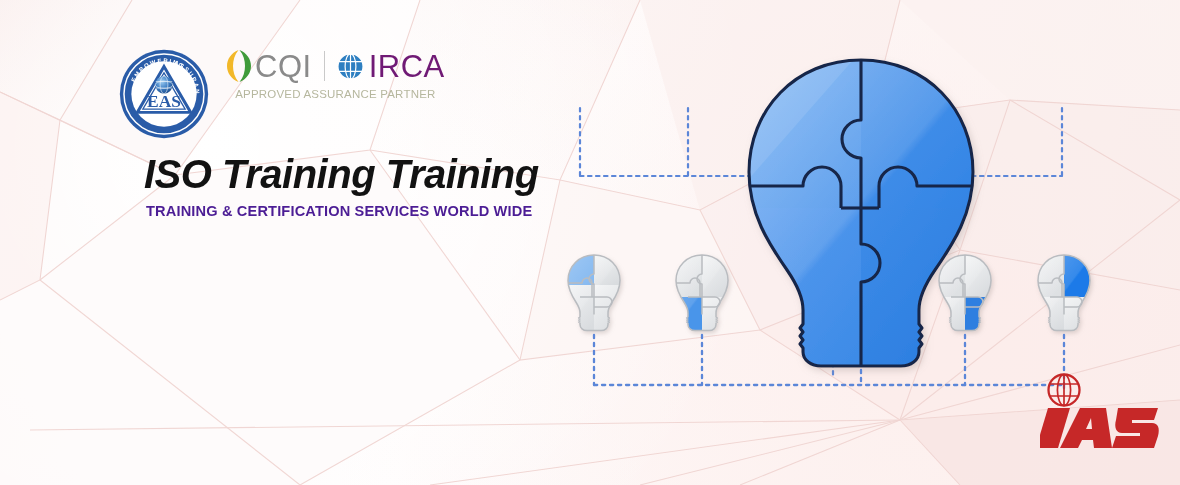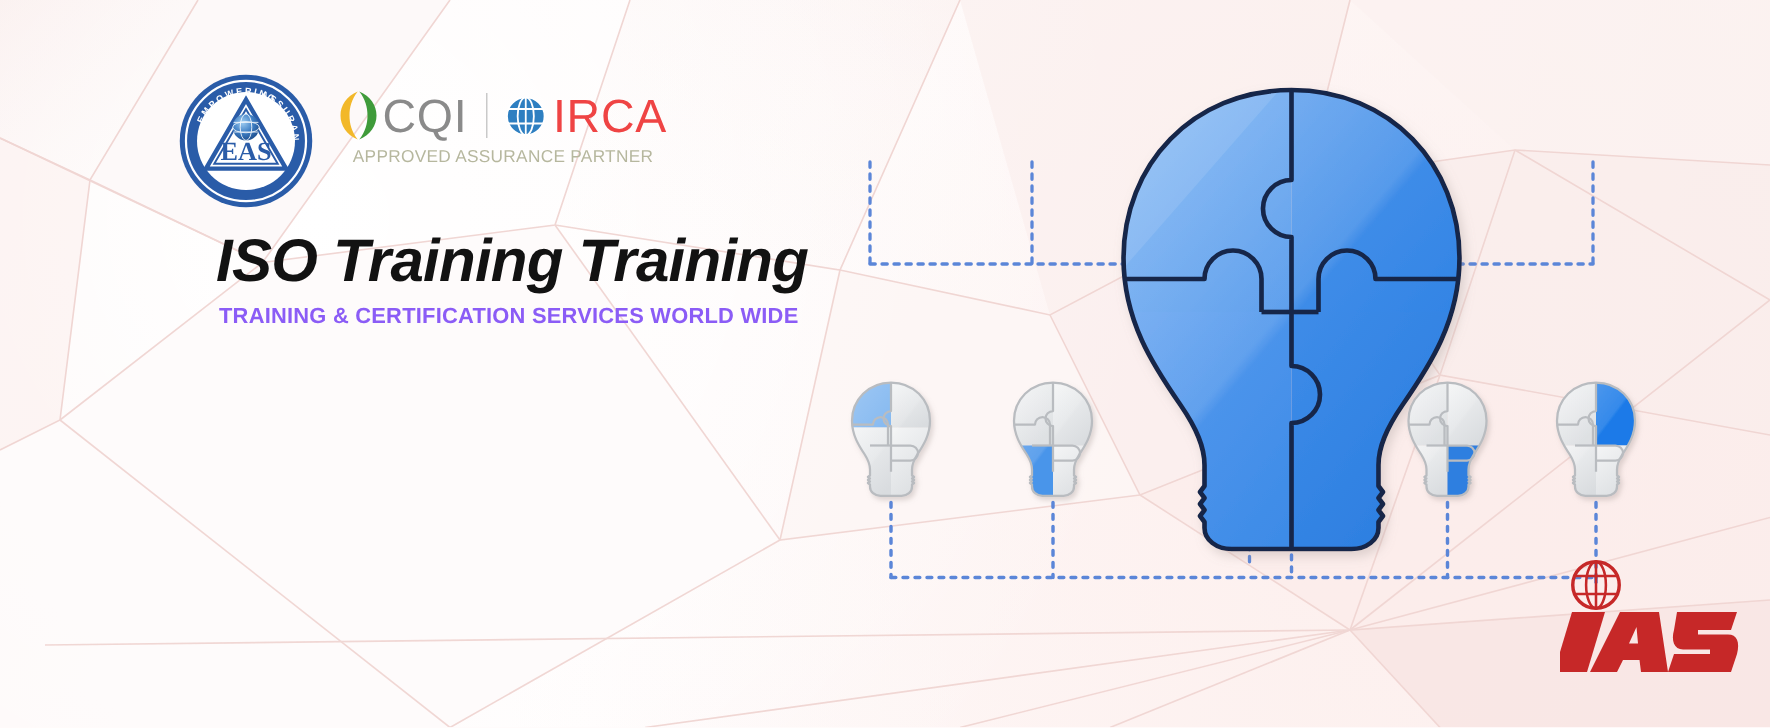--- a/index.html
+++ b/index.html
@@ -43,21 +43,21 @@
   #logo-row {
     position: absolute;
     left: 118px;
     top: 48px;
     display: flex;
     align-items: flex-start;
   }
   #eas-logo { width: 92px; height: 92px; display: block; }
   #cqi-block {
     margin-left: 16px;
-    margin-top: 12px;
+    margin-top: 1px;
     display: flex;
     flex-direction: column;
     align-items: center;
   }
   #cqi-row { display: flex; align-items: center; }
   #cqi-leaves { width: 26px; height: 34px; display: block; }
   .cqi-word {
     font-size: 31px;
     letter-spacing: 0.5px;
     color: #8a8a8a;
@@ -69,21 +69,21 @@
   .cqi-divider {
     width: 1px;
     height: 30px;
     background: #c9c9c9;
     margin: 0 12px;
   }
   #irca-globe { width: 27px; height: 27px; display: block; }
   .irca-word {
     font-size: 31px;
     letter-spacing: 0.5px;
-    color: #ef4444;
+    color: #701a75;
     margin-left: 5px;
     font-weight: 300;
     line-height: 1;
   }
   #atp-text {
     margin-top: 5px;
     font-size: 11.5px;
     letter-spacing: 0.2px;
     color: #b6b79e;
     white-space: nowrap;
@@ -98,21 +98,21 @@
     color: #121212;
     letter-spacing: -0.5px;
     white-space: nowrap;
   }
   #subhead {
     position: absolute;
     left: 146px;
     top: 203px;
     font-size: 14.6px;
     font-weight: 700;
-    color: #8b5cf6;
+    color: #4c1d95;
     letter-spacing: 0.15px;
     white-space: nowrap;
   }
 
   
   #graphic {
     position: absolute;
     left: 540px;
     top: 0;
     width: 640px;

